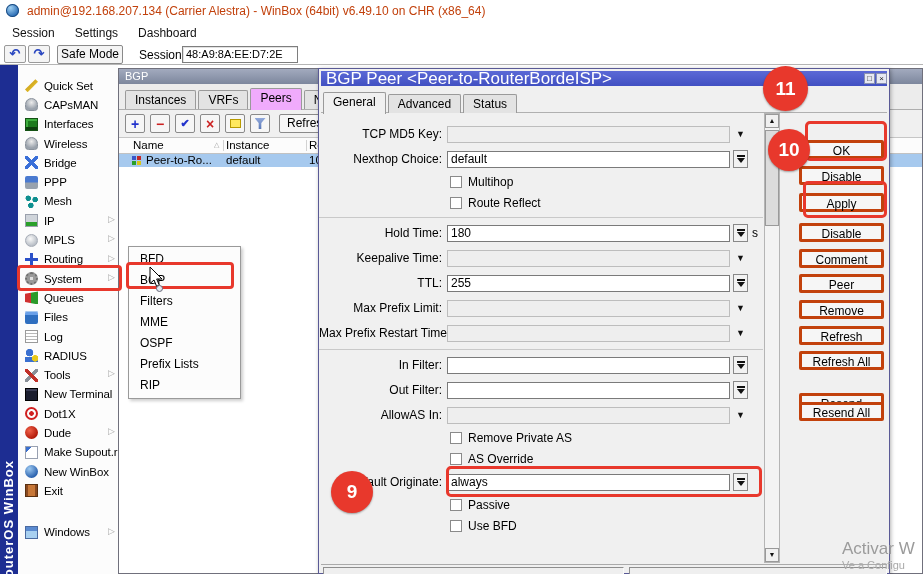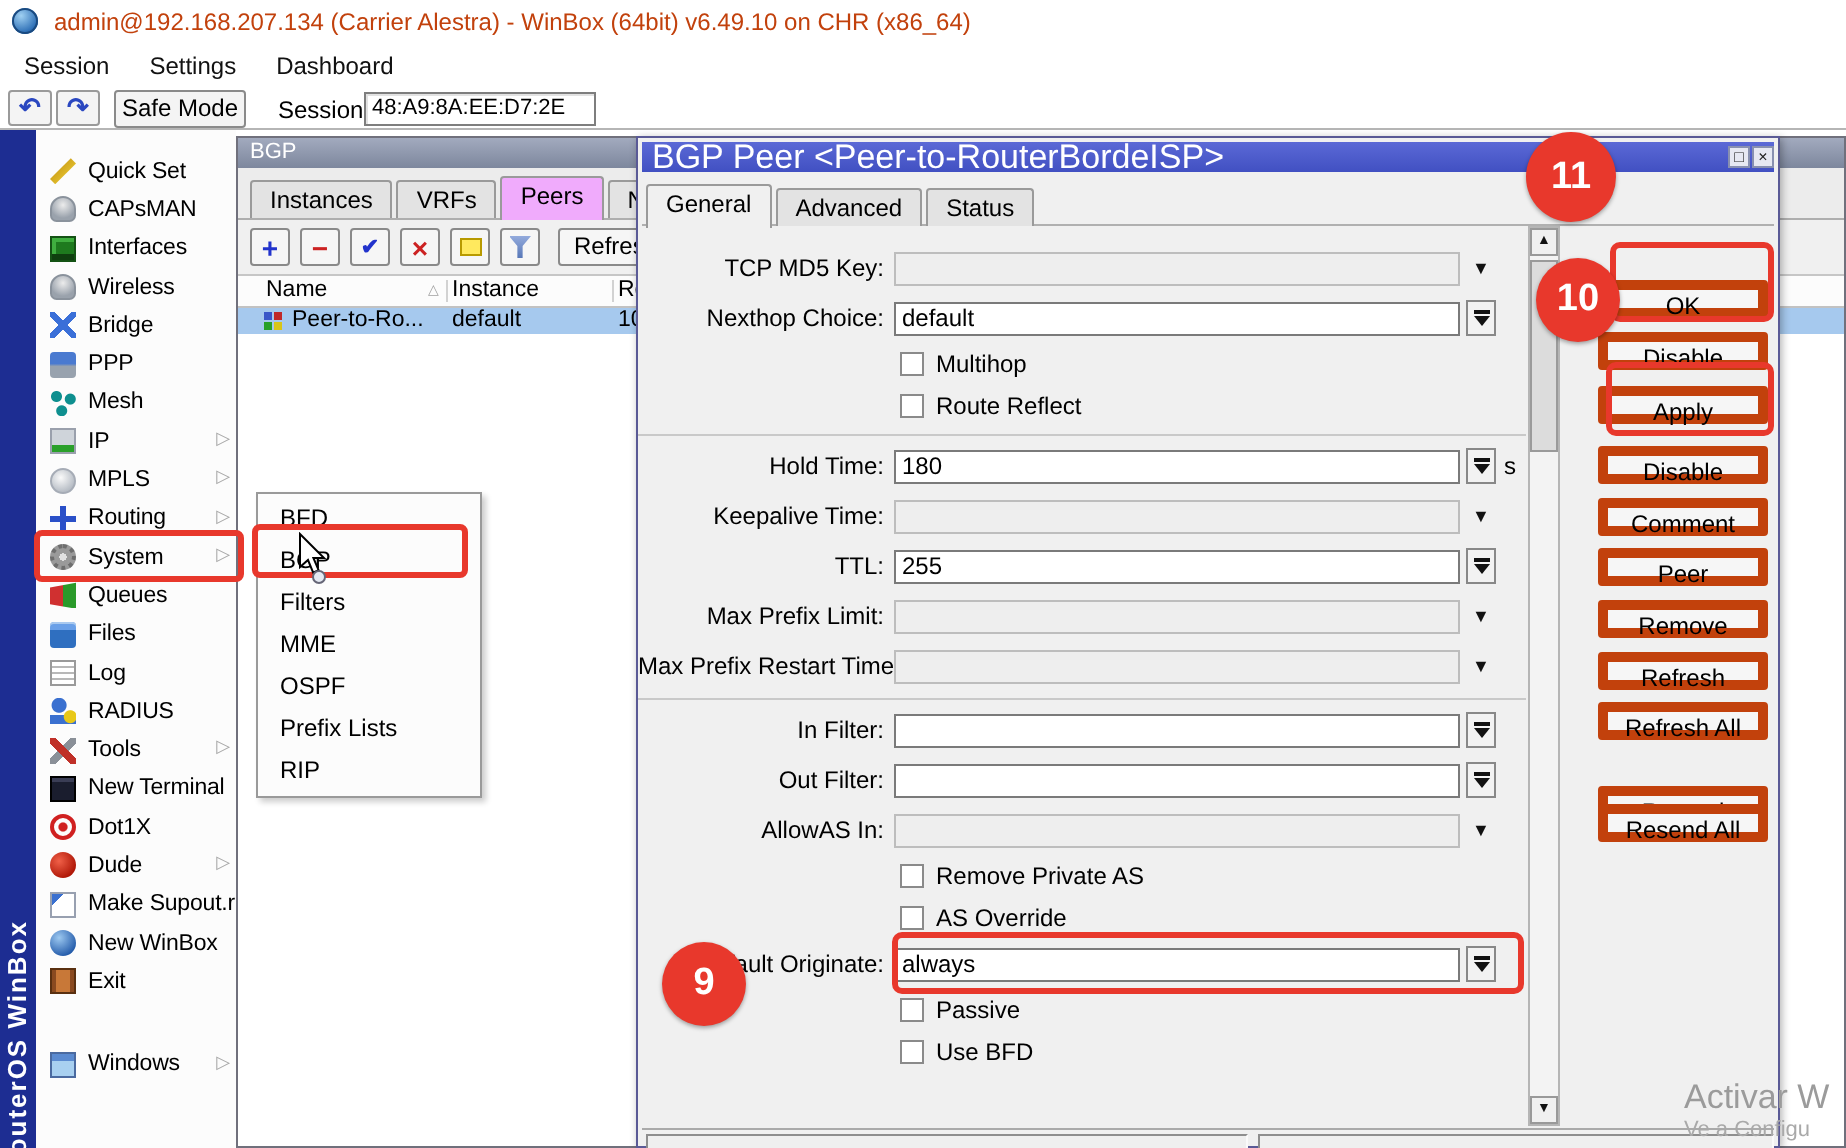--- a/index.html
+++ b/index.html
@@ -113,21 +113,21 @@
 .plain-arrow{margin-left:6px;font-size:9px;color:#111}
 .funit{margin-left:4px;font-size:12px}
 .crow{display:flex;align-items:center;height:13px;margin-bottom:8px;padding-left:131px}
 .cbox{width:12px;height:12px;border:1px solid #8a8a8a;background:#fff;margin-right:6px;flex:none}
 .clabel{font-size:12px;white-space:nowrap}
 .fsep{height:1px;background:#c9c9c9;margin:6px 0}
 .vscroll{position:absolute;left:445px;top:0;width:16px;height:450px;background:#f3f3f3;border:1px solid #b5b5b5}
 .sarr{position:absolute;left:0;width:14px;height:14px;background:#f0f0f0;border:1px solid #999;font-size:7px;
   text-align:center;line-height:12px;color:#111}
 .sthumb{position:absolute;left:0;top:16px;width:14px;height:96px;background:#dcdcdc;border:1px solid #9a9a9a}
-.dlg-btn{position:absolute;left:480px;width:85px;height:19px;border:5px solid #c2410c;background:#f6f6f6;
+.dlg-btn{position:absolute;left:480px;width:85px;height:19px;border:3px solid #c2410c;background:#f6f6f6;
   font-size:12px;text-align:center;line-height:17px;border-radius:2px}
 .dlg-div{position:absolute;left:2px;right:2px;top:451px;height:1px;background:#aaa}
 .statuspanel{position:absolute;top:454px;height:14px;background:#efefef;border:1px solid;border-color:#8e8e8e #fafafa #fafafa #8e8e8e}
 
 
 .acircle{position:absolute;width:42px;height:42px;border-radius:50%;background:#e8382c;color:#fff;font-weight:bold;
   font-size:19px;display:flex;align-items:center;justify-content:center;box-shadow:0 1px 2px rgba(0,0,0,.35);z-index:50}
 .rbox{position:absolute;border:3px solid #e8382c;border-radius:5px;z-index:40}
 .box-field{left:127px;top:-7px;width:316px;height:31px;z-index:3}
 .c9{left:12px;top:-2px;z-index:4}

